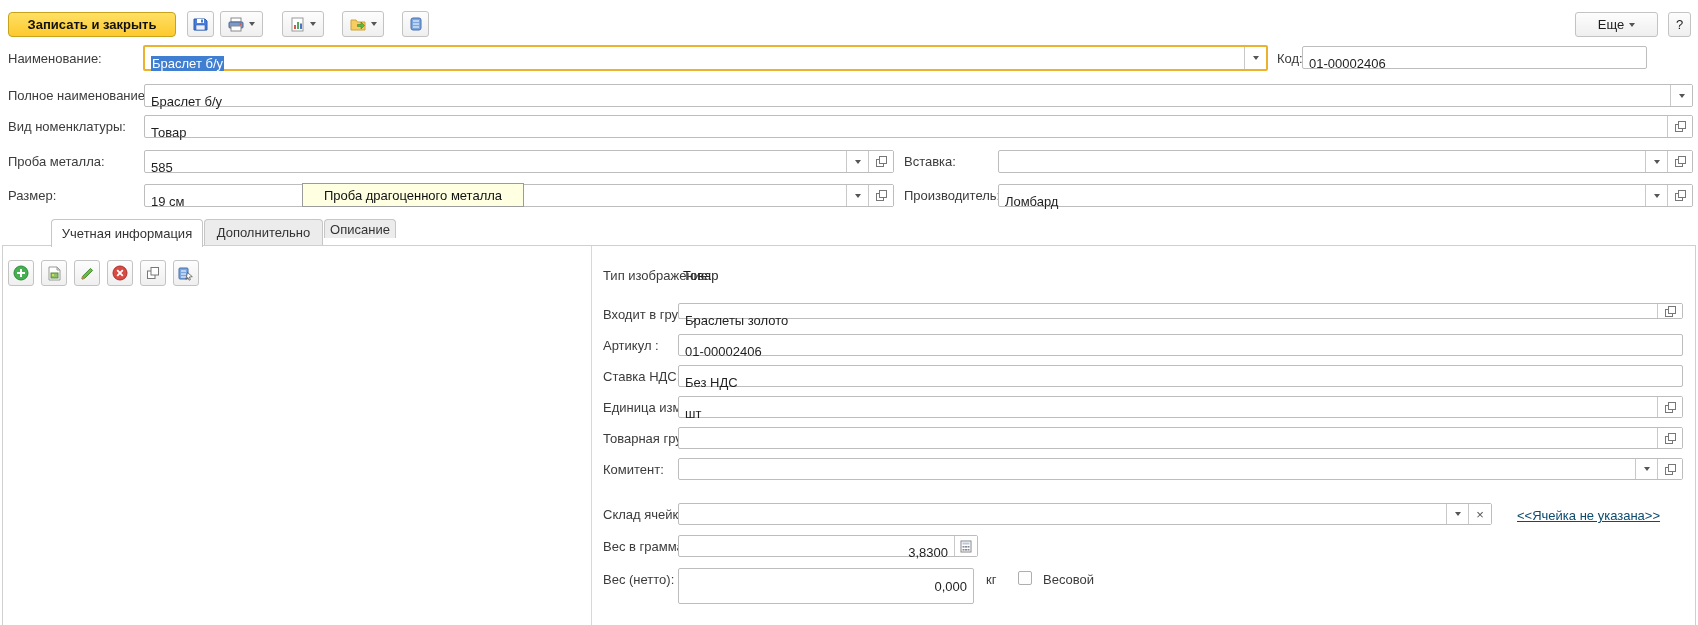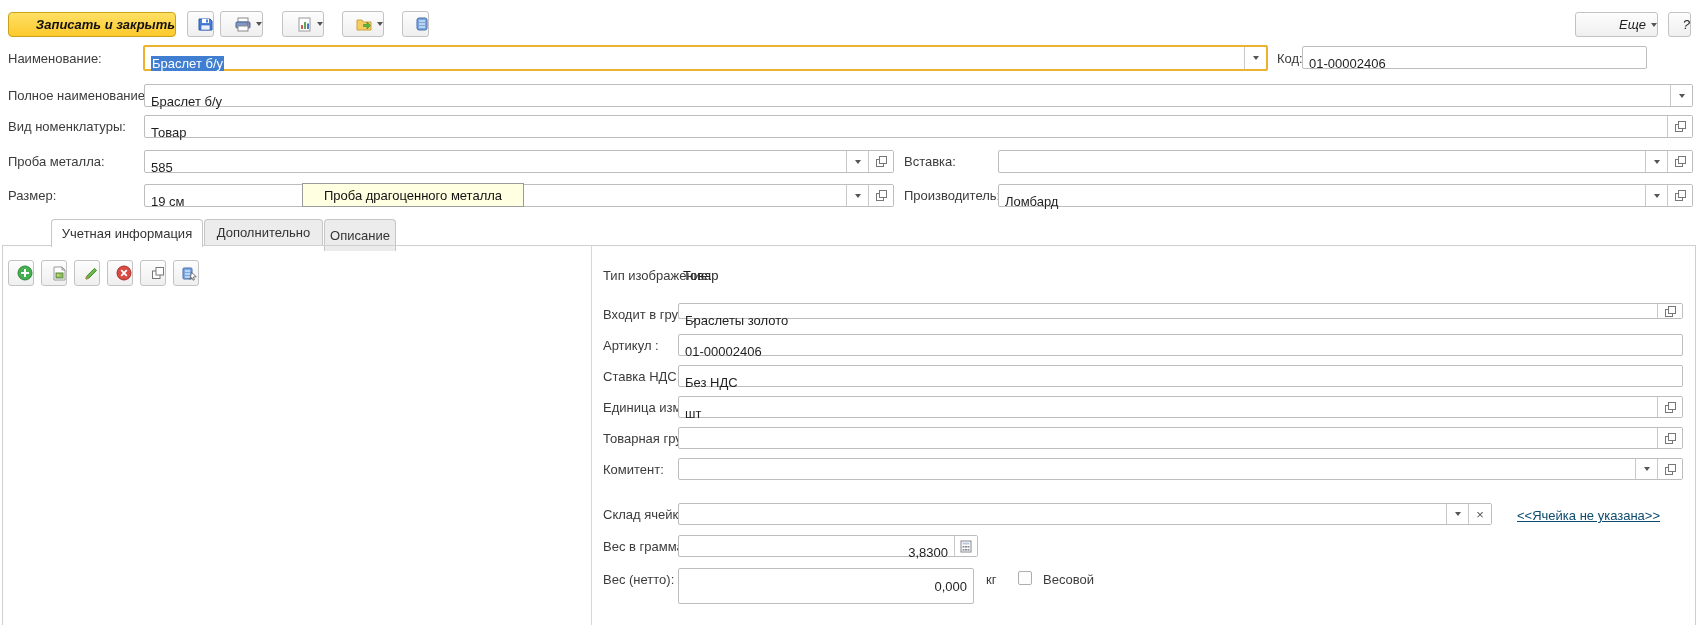--- a/index.html
+++ b/index.html
@@ -10,23 +10,23 @@
   .field{position:absolute;display:flex;align-items:stretch;background:#fff;border:1px solid #bdbdbd;
          border-radius:2px;box-sizing:border-box;height:23px;}
   .field .txt{flex:1;display:flex;align-items:center;padding:16px 6px;white-space:nowrap;overflow:hidden;}
   .field .txt.right{justify-content:flex-end;}
   .seg{display:flex;align-items:center;justify-content:center;border-left:1px solid #c9c9c9;background:#fff;}
   .seg.arrow{width:21px;}
   .seg.icon{width:24px;}
   .seg.clear{width:22px;color:#555;font-size:13px;}
   .tri{width:0;height:0;border-left:3.5px solid transparent;border-right:3.5px solid transparent;border-top:4.5px solid #555;}
   .sel{background:#3f7ed0;color:#fff;padding:0 1px;}
-  .btn{position:absolute;display:flex;align-items:center;justify-content:flex-end;gap:5px;
+  .btn{position:absolute;display:flex;align-items:center;justify-content:center;gap:5px;
        background:linear-gradient(#fdfdfd,#efefef);border:1px solid #c3c3c3;border-radius:3px;
-       box-sizing:border-box;cursor:default;font-style:italic;}
+       box-sizing:border-box;cursor:default;}
   .btn-yellow{background:linear-gradient(#ffe064,#fdc92e);border:1px solid #c9a21b;border-radius:4px;
        font-weight:bold;color:#111;}
   .tab{position:absolute;display:flex;align-items:center;justify-content:center;box-sizing:border-box;
        border:1px solid #c6c6c6;border-bottom:none;border-radius:4px 4px 0 0;background:#ececec;color:#333;margin-left:43px;}
   .tab.active{background:#fff;z-index:3;height:28px !important;}
   .hline,.vline{position:absolute;background:#cfcfcf;}
   .tooltip{position:absolute;background:#ffffe1;border:1px solid #9b9b9b;color:#111;
        display:flex;align-items:center;justify-content:center;white-space:nowrap;z-index:10;box-sizing:border-box;}
   .panel{position:absolute;border:1px solid #c9c9c9;background:#fff;box-sizing:border-box;}
   .placeholder{position:absolute;left:0;width:100%;text-align:center;color:#d6d6d6;font-size:18px;}
@@ -184,21 +184,21 @@
       </svg>
     </span>
   </div>
 
   <div class="tab active" style="left:8px;top:219px;width:152px;height:27px;">
     <span>Учетная информация</span>
   </div>
   <div class="tab" style="left:161px;top:219px;width:119px;height:26px;">
     <span>Дополнительно</span>
   </div>
-  <div class="tab" style="left:281px;top:219px;width:72px;height:32px;">
+  <div class="tab" style="left:281px;top:219px;width:72px;height:19px;">
     <span>Описание</span>
   </div>
   <div class="hline" style="left:2px;top:245px;width:1694px;height:1px;"></div>
   <div class="vline" style="left:2px;top:246px;width:1px;height:379px;"></div>
   <div class="vline" style="left:1695px;top:246px;width:1px;height:379px;"></div>
   <div class="vline" style="left:591px;top:246px;width:1px;height:379px;background:#d8d8d8;"></div>
 
   <div class="btn" style="left:8px;top:260px;width:26px;height:26px;">
     <svg width="16" height="16" viewBox="0 0 16 16">
       <circle cx="8" cy="8" r="7" fill="#45b050" stroke="#2e8a3a"></circle>

